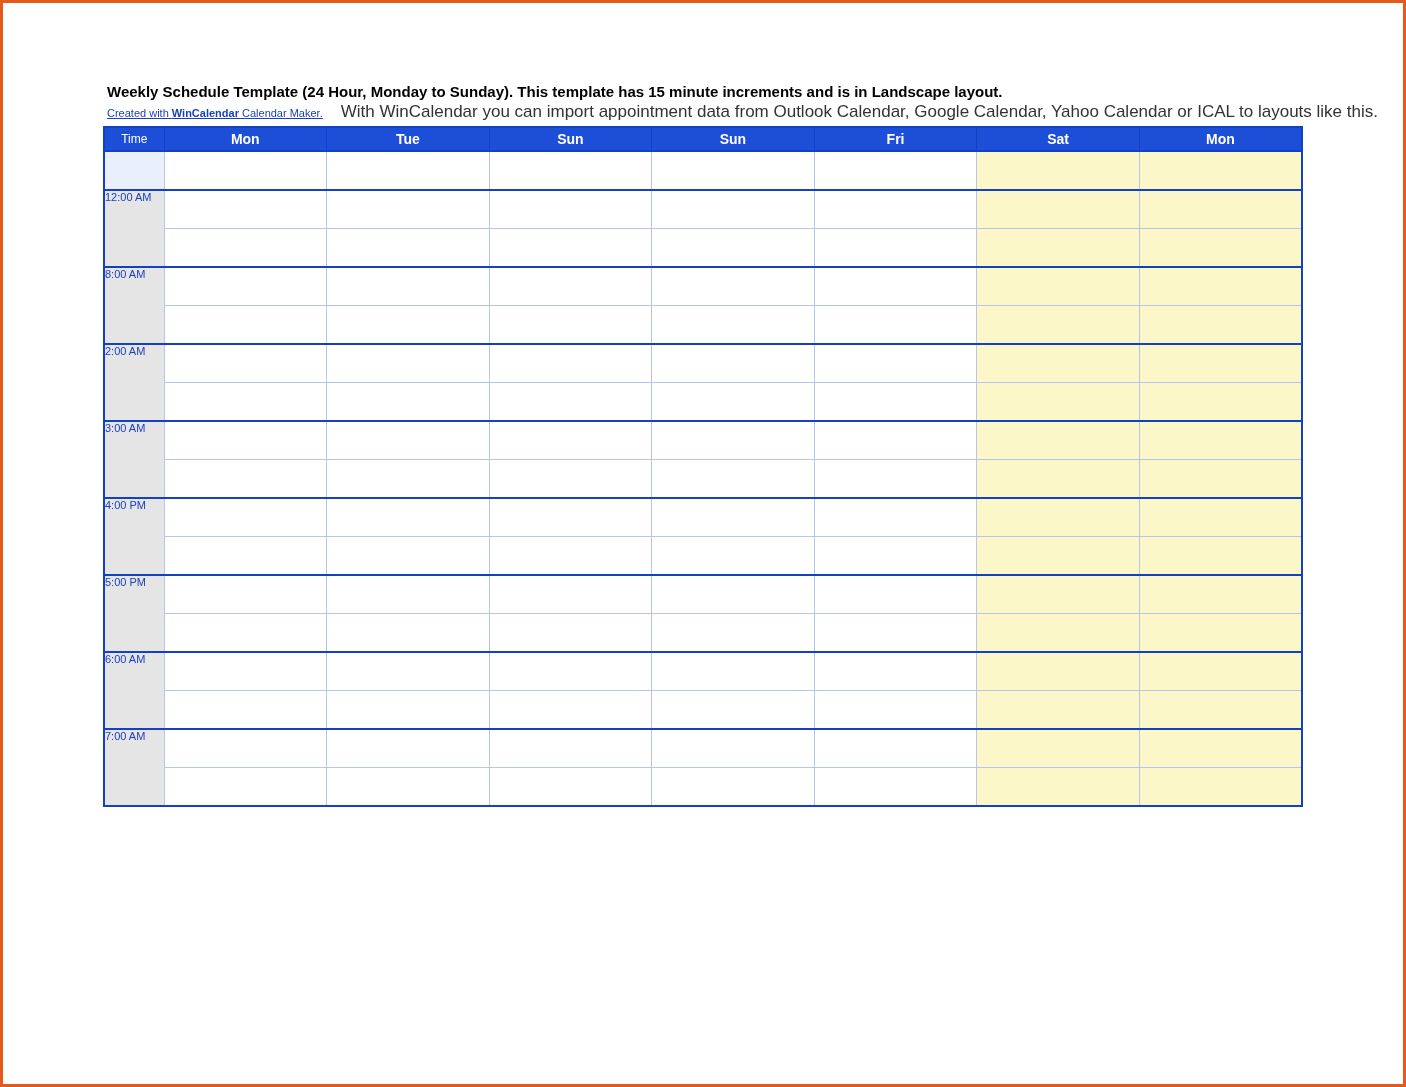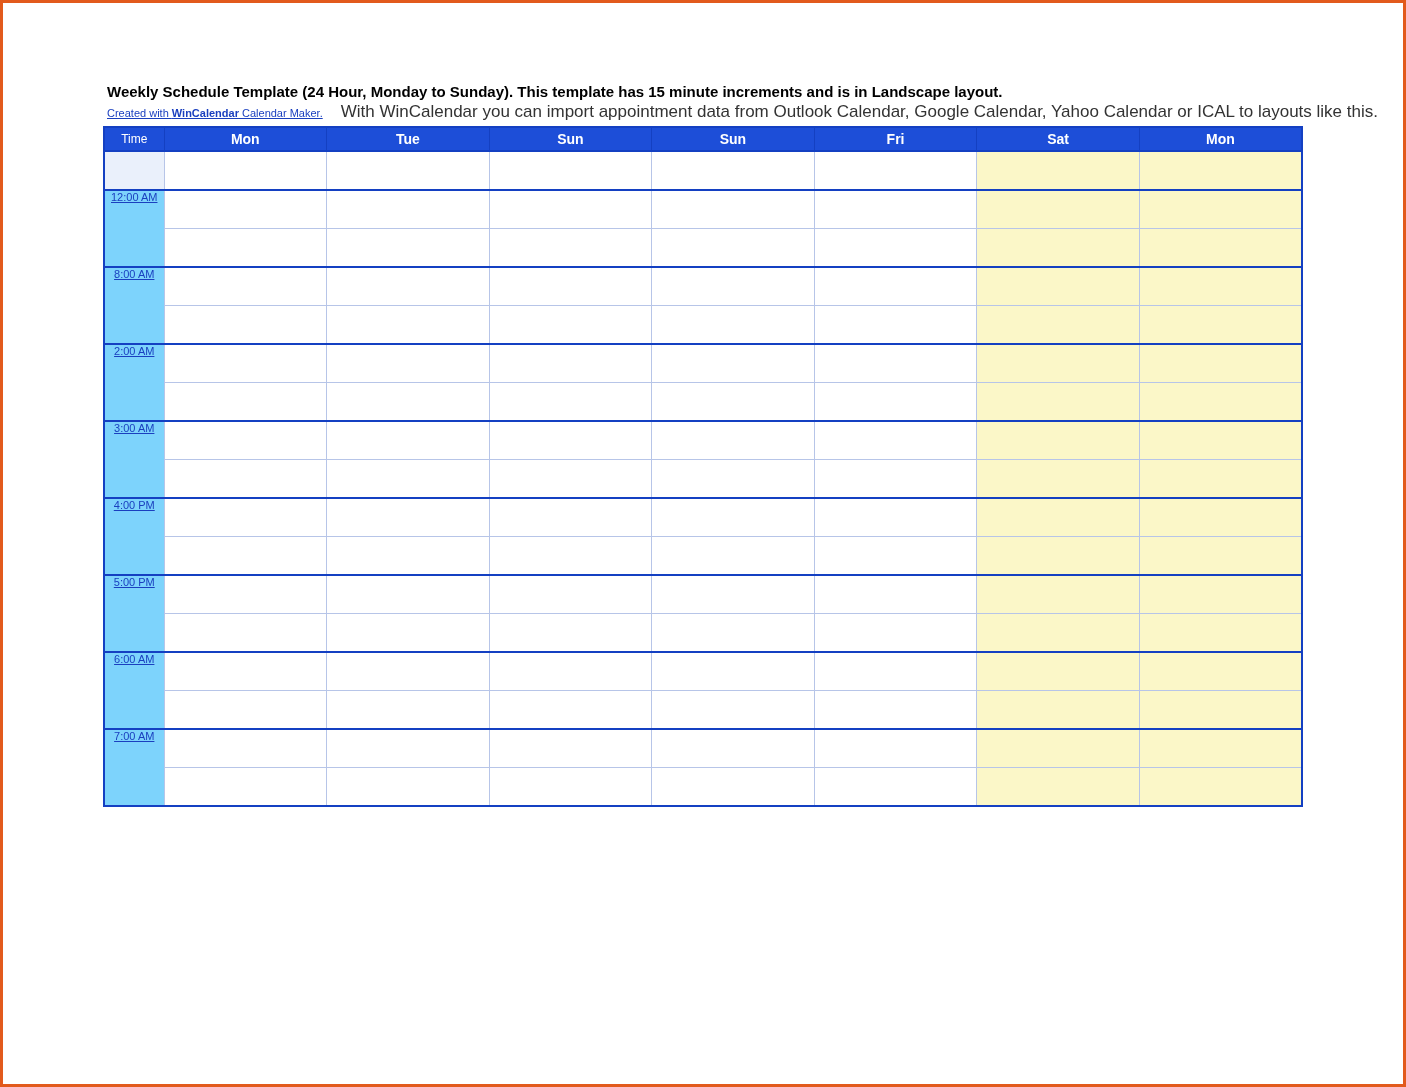--- a/index.html
+++ b/index.html
@@ -75,28 +75,27 @@
     border-bottom: 1px solid #b7c5e8;
     padding: 0;
     font-size: 11px;
     vertical-align: top;
   }
   
   tr.half-end td {
     border-bottom: 2px solid #1440c2;
   }
   td.time-cell {
-    background: #7dd3fc;
+    background: #e5e5e5;
     color: #1a3fbf;
     font-size: 11px;
-    text-align: center;
+    text-align: left;
     padding: 2px 4px 0 0;
     border-right: 2px solid #1440c2;
     vertical-align: top;
-    text-decoration: underline;
   }
   td.spacer-cell {
     background: #eaf0fb;
     border-right: 2px solid #1440c2;
     border-bottom: 2px solid #1440c2;
     height: 18px;
   }
   td.spacer-day {
     height: 18px;
     border-bottom: 2px solid #1440c2;

